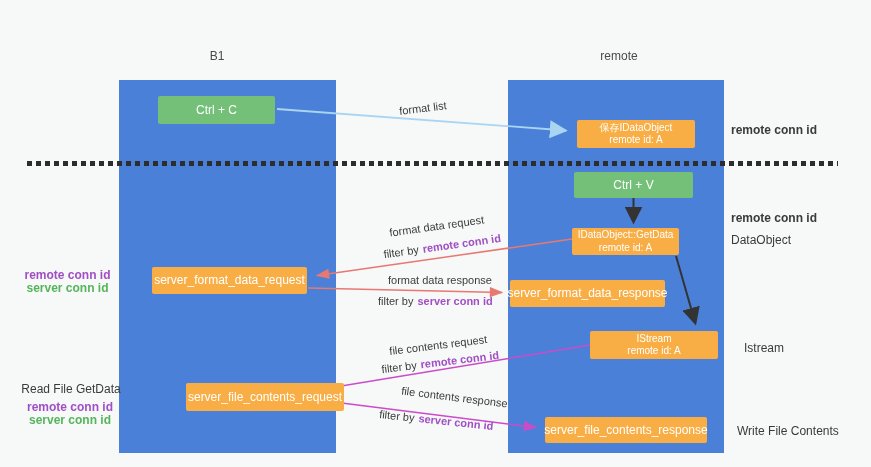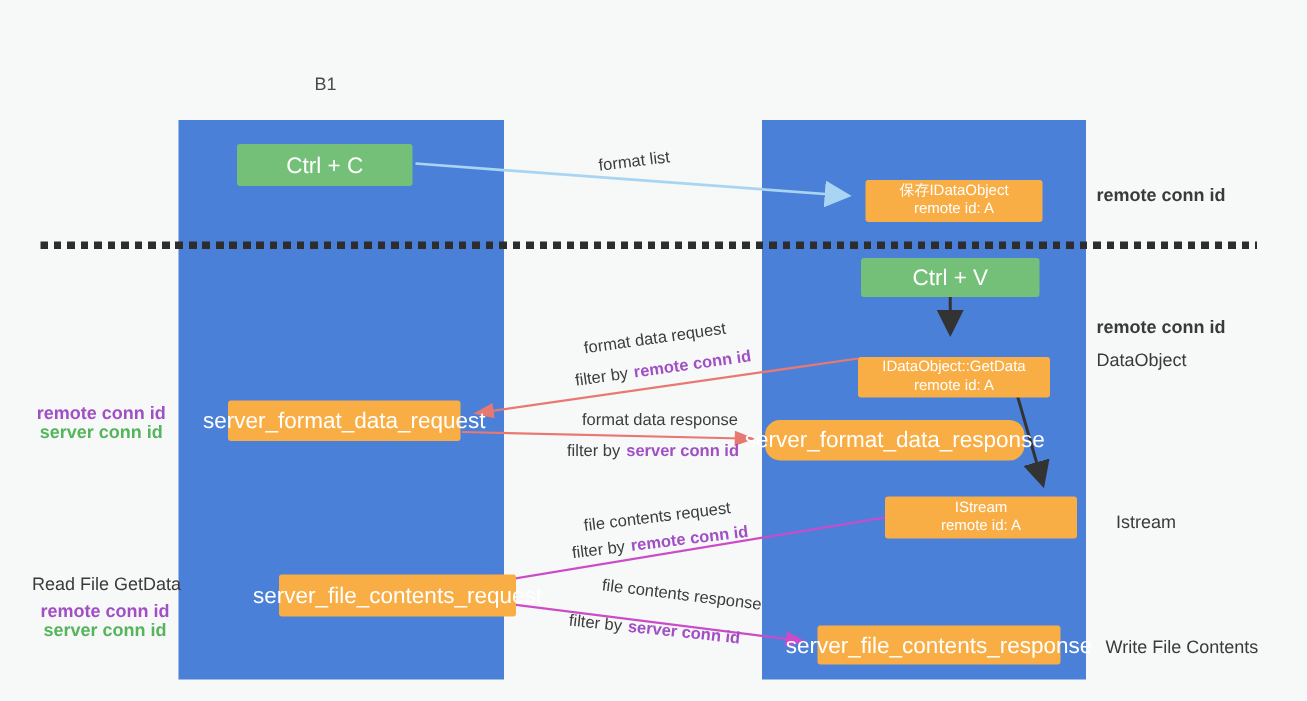--- a/index.html
+++ b/index.html
@@ -7,21 +7,21 @@
           font-family:"Liberation Sans",sans-serif;overflow:hidden;}
   .title{position:absolute;left:0;top:8;width:856px;text-align:center;
          font-size:15px;line-height:20px;color:#3a3a3a;z-index:4;}
   .lane-header{position:absolute;top:50px;width:140px;text-align:center;
                font-size:12px;line-height:13px;color:#4a4a4a;z-index:4;}
   .lane{position:absolute;top:80px;height:373px;background:#4a80d8;z-index:1;}
   .sep{position:absolute;left:27px;top:161px;width:811px;height:5px;z-index:5;
        background:repeating-linear-gradient(90deg,#2d2d2d 0 5px,transparent 5px 9px);}
   .node{position:absolute;display:flex;flex-direction:column;align-items:center;
         justify-content:center;color:#fff;text-align:center;border-radius:2px;
-        z-index:3;font-size:15px;line-height:13px;}
+        z-index:3;font-size:12px;line-height:13px;}
   .node.green{background:#74c078;}
   .node.orange{background:#f9ae45;}
   .two{font-size:10px;line-height:12.5px;}
   svg.arrows{position:absolute;left:0;top:0;z-index:2;pointer-events:none;}
   .lbl{position:absolute;font-size:11px;color:#3c3c3c;white-space:nowrap;z-index:4;}
   .purple{color:#a14fc4;font-weight:bold;}
   .greentx{color:#56b45c;font-weight:bold;}
   .ann{position:absolute;font-size:12px;color:#3a3a3a;white-space:nowrap;z-index:4;}
   .ann.b{font-weight:bold;}
   .leftcol{position:absolute;text-align:center;z-index:4;font-size:12px;line-height:13px;
@@ -31,20 +31,21 @@
 </head>
 <body>
 
 <div class="canvas">
 
 
   <div class="lane-header" style="left:147px;">
     <div>B1</div>
   </div>
   <div class="lane-header" style="left:549px;">
+    <div>remote</div>
   </div>
 
   <div class="lane" style="left:119px;width:217px;"></div>
   <div class="lane" style="left:508px;width:216px;"></div>
 
   <div class="sep"></div>
 
   <svg class="arrows" width="871" height="467">
     <defs>
       <marker id="m-blue" viewBox="0 0 10 10" refX="9" refY="5" markerWidth="10" markerHeight="10" orient="auto">
@@ -89,30 +90,30 @@
 
   <div class="node orange two" style="left:577px;top:120px;width:118px;height:28px;">
     <div>保存IDataObject</div>
     <div>remote id: A</div>
   </div>
 
   <div class="node green" style="left:574px;top:172px;width:119px;height:26px;">
     <div>Ctrl + V</div>
   </div>
 
-  <div class="node orange two" style="left:572px;top:238px;width:128px;height:27px;">
+  <div class="node orange two" style="left:572px;top:228px;width:107px;height:27px;">
     <div>IDataObject::GetData</div>
     <div>remote id: A</div>
   </div>
 
   <div class="node orange" style="left:152px;top:267px;width:155px;height:27px;">
     <div>server_format_data_request</div>
   </div>
 
-  <div class="node orange" style="left:510px;top:280px;width:173px;height:27px;border-radius:10px;">
+  <div class="node orange" style="left:510px;top:280px;width:155px;height:27px;">
     <div>server_format_data_response</div>
   </div>
 
   <div class="node orange two" style="left:590px;top:331px;width:128px;height:28px;">
     <div>IStream</div>
     <div>remote id: A</div>
   </div>
 
   <div class="node orange" style="left:150px;top:383px;width:158px;height:28px;margin-left:36px;">
     <div>server_file_contents_request</div>

